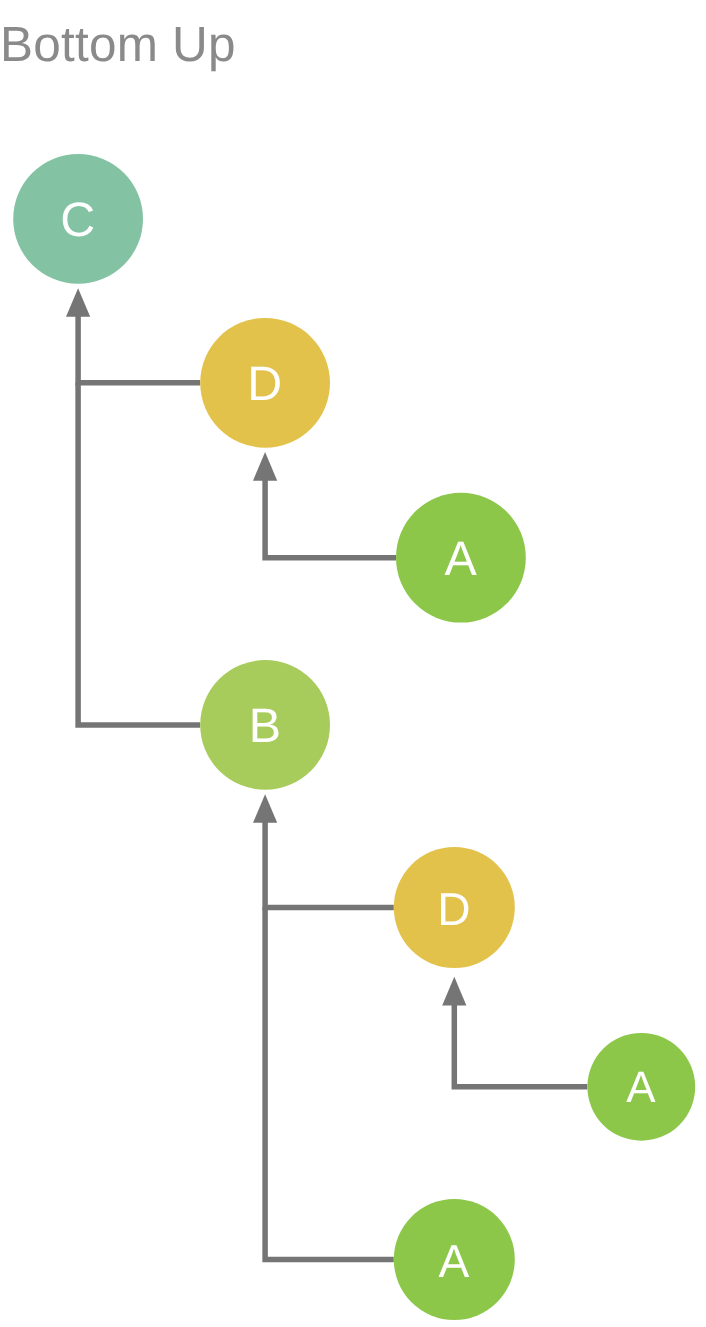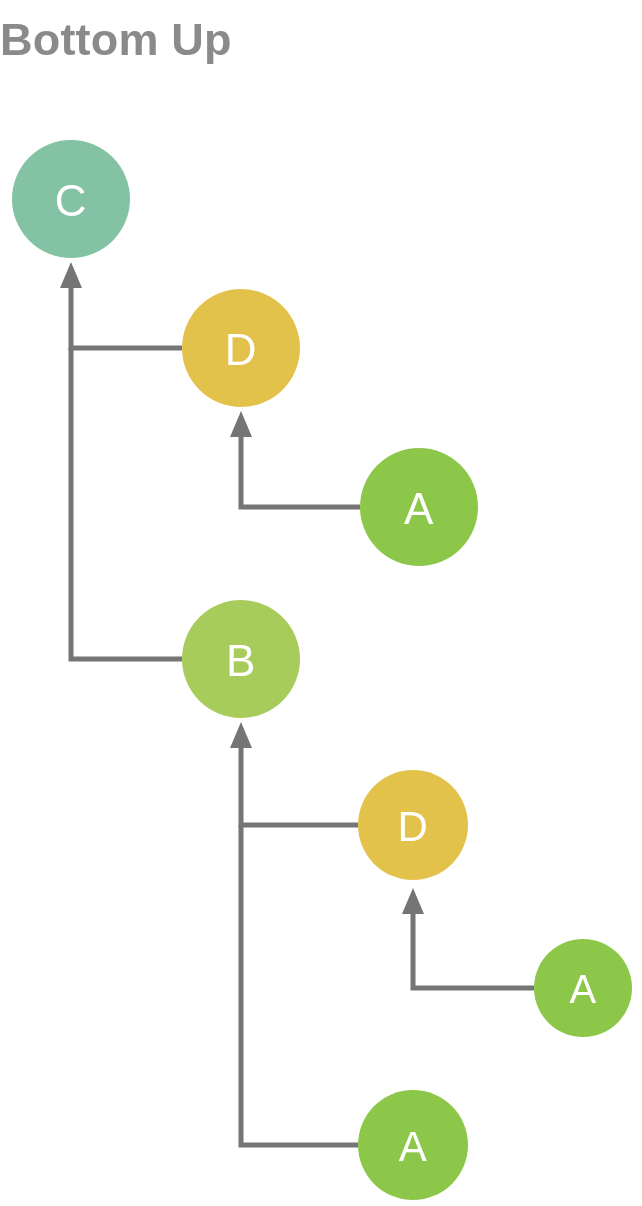--- a/index.html
+++ b/index.html
@@ -21,21 +21,21 @@
     height: 1206px;
     background: #ffffff;
   }
   .title {
     position: absolute;
     left: 0px;
     top: 14px;
     width: 400px;
     font-family: "Liberation Sans", sans-serif;
     font-size: 45px;
-    font-weight: 700;
+    font-weight: 400;
     letter-spacing: 0.2px;
     color: #8a8a8a;
     white-space: nowrap;
   }
   svg#graph {
     position: absolute;
     left: 0;
     top: 0;
     width: 642px;
     height: 1206px;

